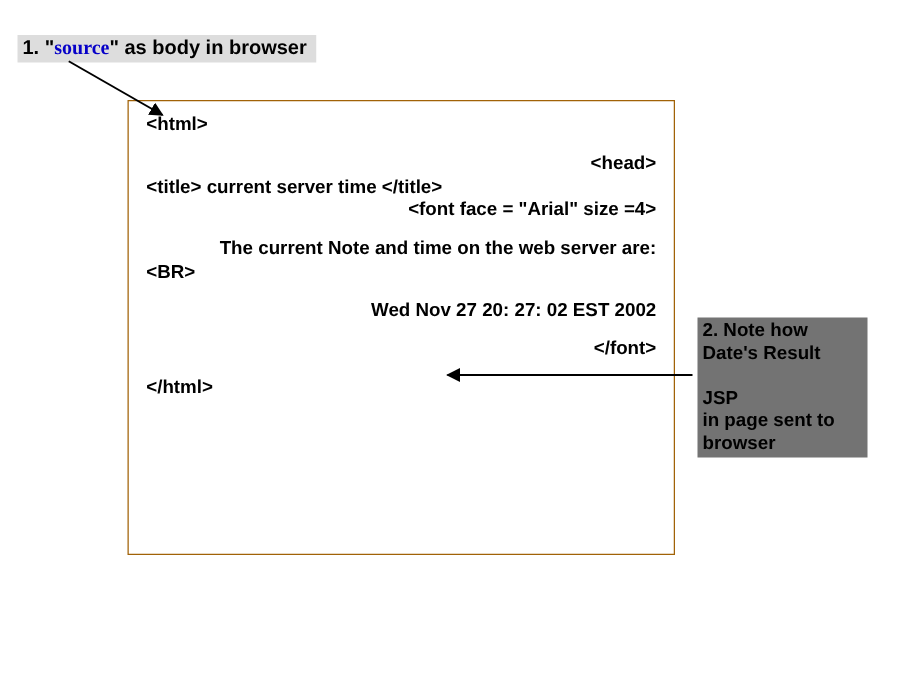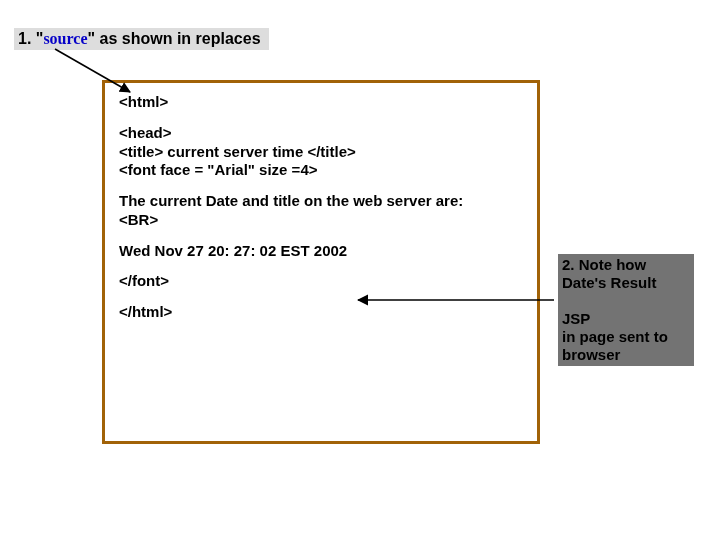--- a/index.html
+++ b/index.html
@@ -23,30 +23,30 @@
     font-weight: bold;
     color: #000;
   }
   .heading .source { color: #0600c8; font-family: Liberation Serif, serif; }
   .codebox {
     position: absolute;
     left: 102px;
     top: 80px;
     width: 438px;
     height: 364px;
-    border: 3px solid #a16207;
+    border: 1px solid #a16207;
     background: #fff;
     padding: 10px 14px 10px 14px;
     font-size: 15px;
     font-weight: bold;
     color: #000;
     line-height: 1.25;
   }
   .codebox p { margin: 0 0 12px 0; }
-  .para-gap { margin-top: 18px; }
+  .para-gap { margin-top: 18px; text-align: right; }
   .note {
     position: absolute;
     left: 558px;
     top: 254px;
     width: 136px;
     background: #737373;
     font-size: 15px;
     font-weight: bold;
     line-height: 1.2;
     padding: 2px 4px 2px 4px;
@@ -58,29 +58,29 @@
     left: 0; top: 0;
     width: 720px; height: 540px;
     pointer-events: none;
   }
 </style>
 </head>
 <body>
 
 <div class="heading">
   <span>1.</span>
-  <span>"</span><span class="source">source</span><span>"</span><span>  as shown in replaces</span>
+  <span>"</span><span class="source">source</span><span>"</span><span>  as body in browser</span>
 </div>
 
 <div class="codebox">
   <p>&lt;html&gt;</p>
   <p class="para-gap" style="margin-bottom:0">&lt;head&gt;</p>
   <p style="margin-bottom:0">&lt;title&gt; current server time &lt;/title&gt;</p>
   <p class="para-gap">&lt;font face = "Arial"  size =4&gt;</p>
-  <p class="para-gap" style="margin-bottom:0">The current Date and title on the web server are:</p>
+  <p class="para-gap" style="margin-bottom:0">The current Note and time on the web server are:</p>
   <p>&lt;BR&gt;</p>
   <p class="para-gap">Wed Nov 27 20: 27: 02 EST 2002</p>
   <p class="para-gap">&lt;/font&gt;</p>
   <p style="margin-bottom:16px">&lt;/html&gt;</p>
 </div>
 
 <div class="note">
   <span>2. Note how</span><br>
   <span>Date's Result</span><br>
   <br>

